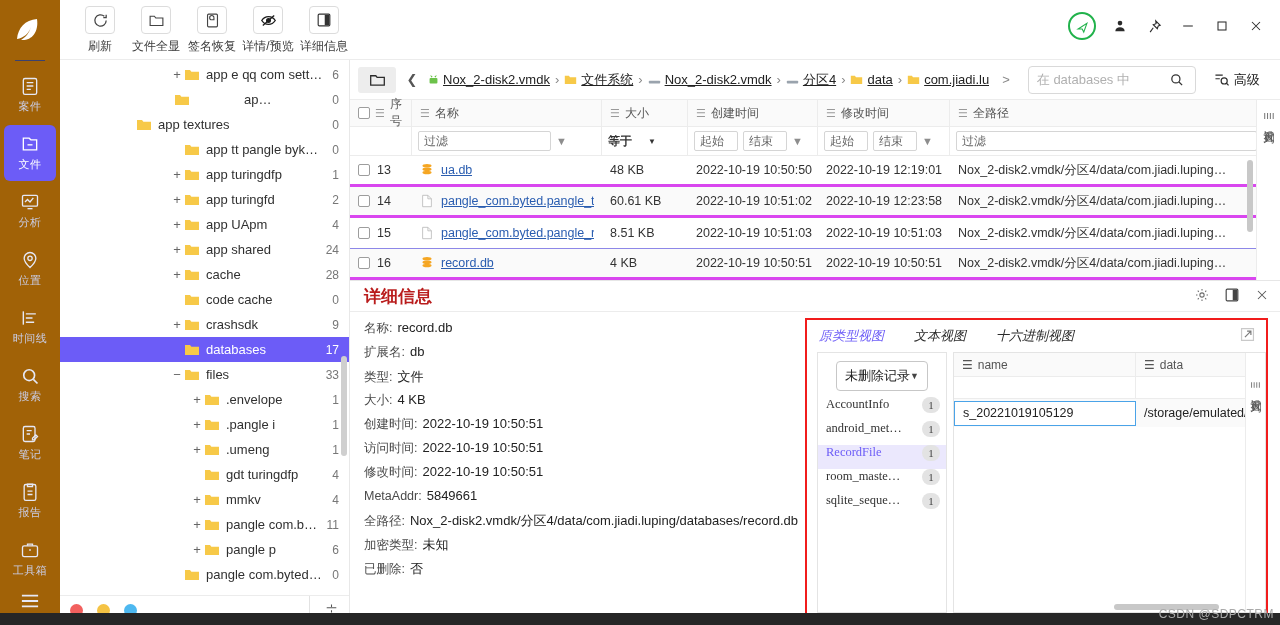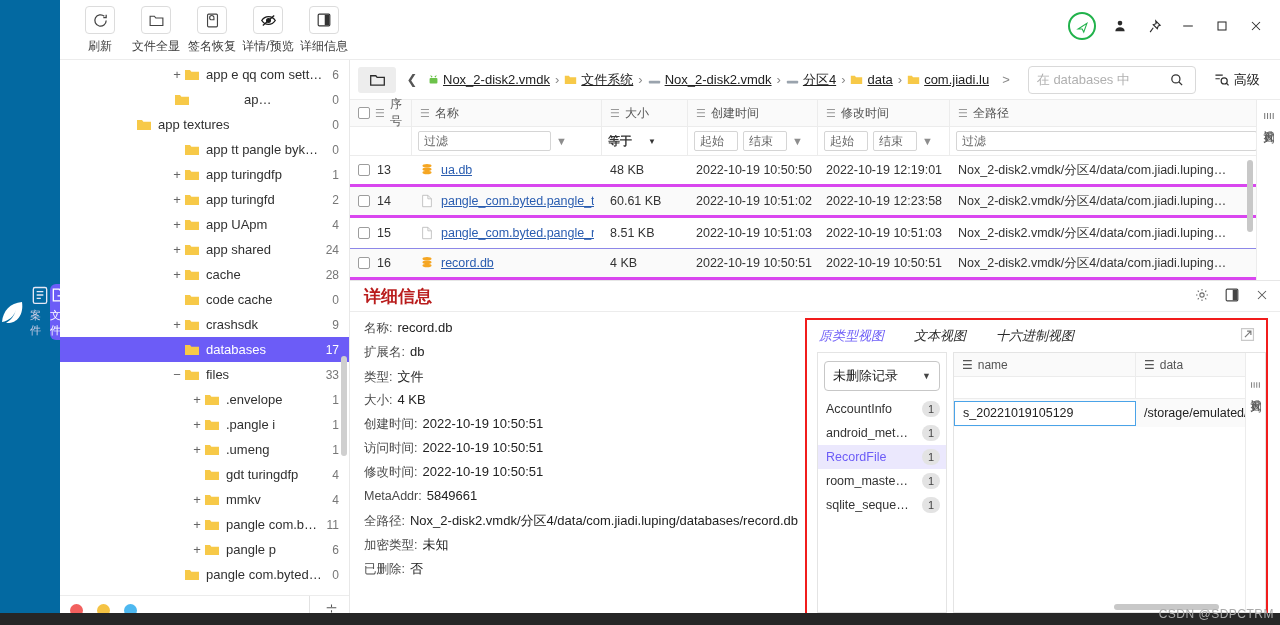--- a/index.html
+++ b/index.html
@@ -8,22 +8,22 @@
     overflow: hidden;
     font-family: "Liberation Sans", "DejaVu Sans", sans-serif;
     font-size: 12px;
     color: #333;
     background: #ffffff;
   }
   .app { position: relative; width: 1280px; height: 625px; display: flex; background:#fff; }
 
   
   .rail {
-    width: 60px; background: #0369a1; color: #fff;
-    display: flex; flex-direction: row; align-items: center;
+    width: 60px; background: #a16207; color: #fff;
+    display: flex; flex-direction: column; align-items: center;
     flex: 0 0 60px; position: relative;
   }
   .rail-logo { height: 60px; width: 100%; display:flex; align-items:center; justify-content:center; }
   .rail-logo svg { display:block; }
   .rail-sep { width: 30px; height: 1px; background: #3a4170; margin: 0 auto 6px; }
   .rail-item {
     width: 52px; height: 56px; border-radius: 6px;
     display: flex; flex-direction: column; align-items: center; justify-content: center;
     gap: 3px; margin-bottom: 2px; cursor: pointer;
   }
@@ -170,27 +170,28 @@
     flex: 1; margin: 6px 12px 6px 0; border: 2px solid #f11c1c;
     display: flex; flex-direction: column; min-width: 0; position: relative; background: #fff;
   }
   .dbtabs { height: 32px; display: flex; align-items: center; padding-left: 12px; gap: 30px; }
   .dbtab { font-size: 13px; color: #2b2b2b; cursor: pointer; font-style: italic; }
   .dbtab.active { color: #6c5cf7; }
   .dbexpand { margin-left: auto; margin-right: 10px; cursor: pointer; }
   .dbbody { flex: 1; display: flex; min-height: 0; padding: 0 0 4px 10px; gap: 6px; }
   .dbleft { width: 130px; flex: 0 0 130px; border: 1px solid #e4e4e4; display: flex; flex-direction: column; }
   .dbselect {
-    margin: 8px auto 6px; width: 116px; height: 30px; border: 1px solid #c7c7c7; border-radius: 4px;
+    margin: 8px auto 6px; width: 92px; height: 30px; border: 1px solid #c7c7c7; border-radius: 4px;
     display: flex; align-items: center; justify-content: space-between; padding: 0 8px; font-size: 13px;
     color: #222; cursor: pointer; background: #fff;
   }
   .dbtbl-item {
-    height: 24px; display: flex; align-items: center; padding: 0 6px 0 8px; font-size: 12.5px; color: #333;
+    height: 24px; display: flex; padding: 0 6px 0 8px; font-size: 12.5px; color: #333;
     cursor: pointer;
+    font-family: Liberation Serif, serif;
   }
   .dbtbl-item.active { background: #ebe8fd; color: #6c5cf7; }
   .dbtbl-name { flex: 1; overflow: hidden; text-overflow: ellipsis; white-space: nowrap; }
   .pill {
     background: #e3e3e3; color: #444; border-radius: 9px; min-width: 18px; height: 16px;
     display: flex; align-items: center; justify-content: center; font-size: 11px; padding: 0 5px; margin-left: 4px;
   }
   .dbright { flex: 1; border: 1px solid #e4e4e4; display: flex; flex-direction: column; min-width: 0; position: relative; }
   .dbthead { height: 24px; display: flex; align-items: center; background: #fafafa; border-bottom: 1px solid #ececec;
      font-size: 12px; color: #555; }

